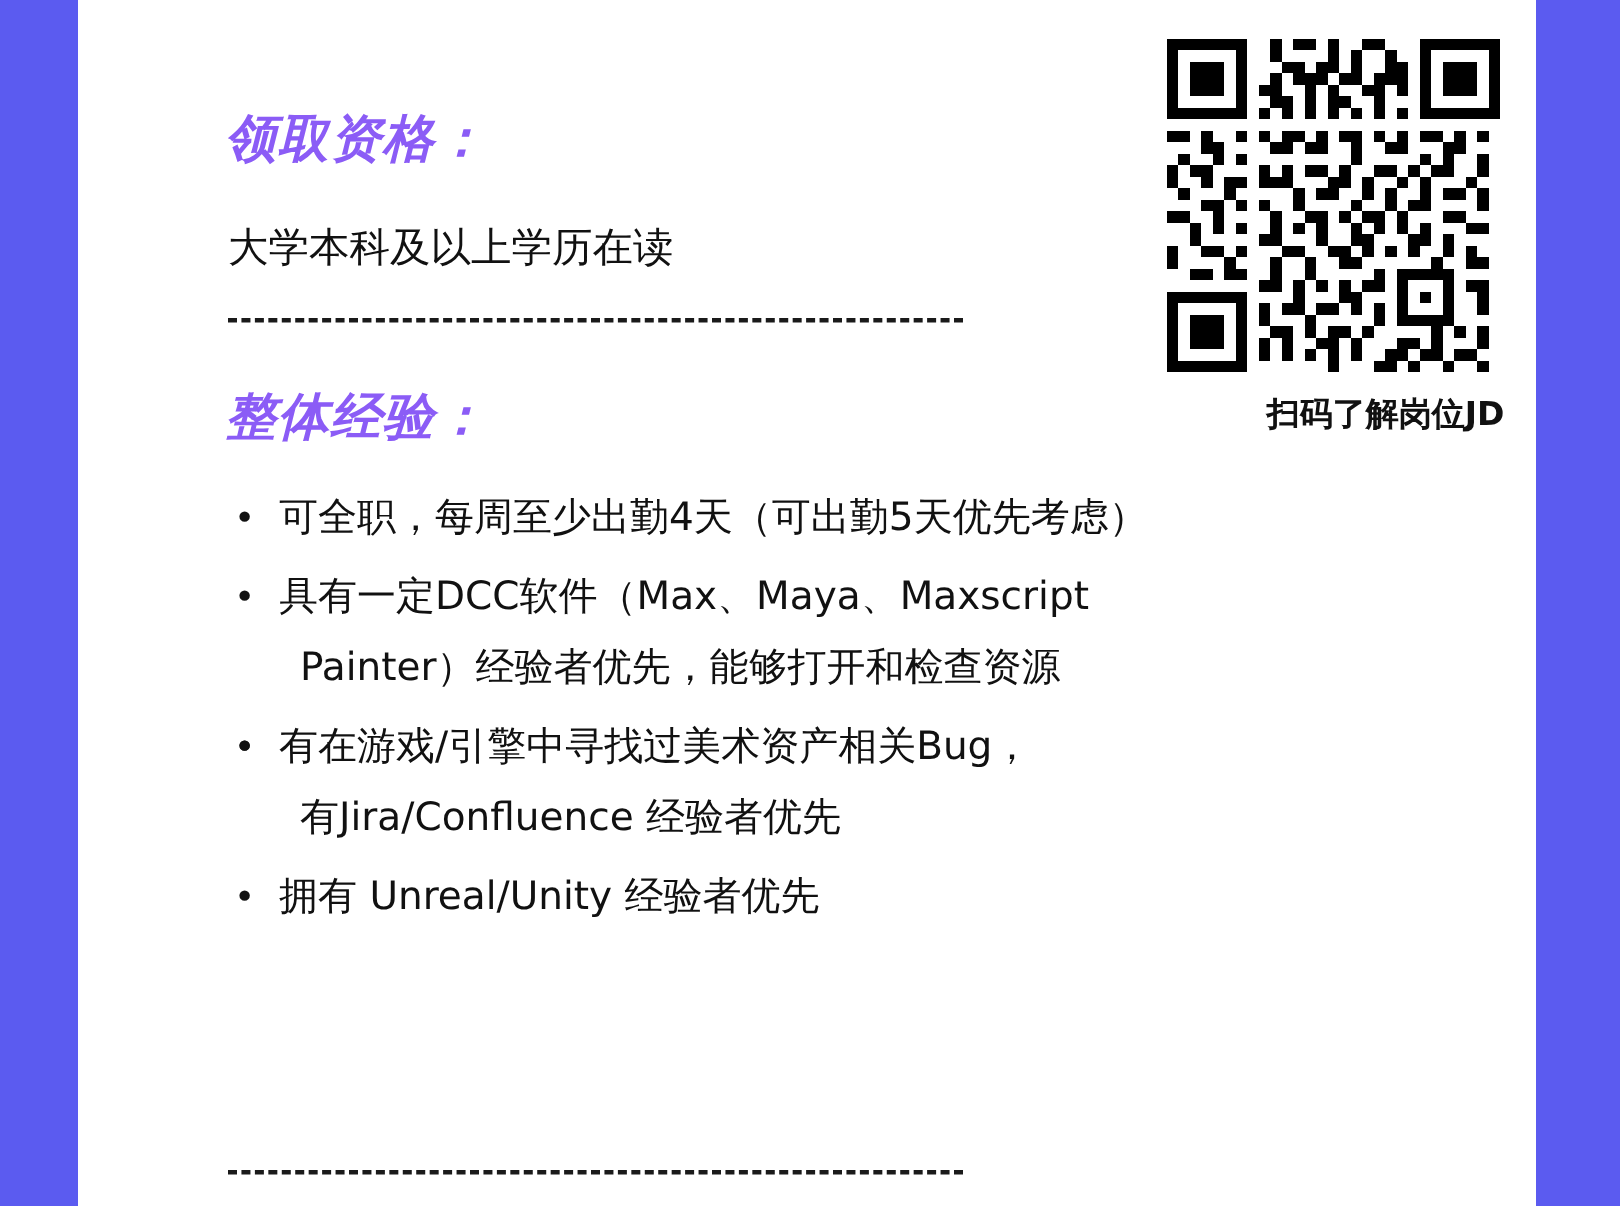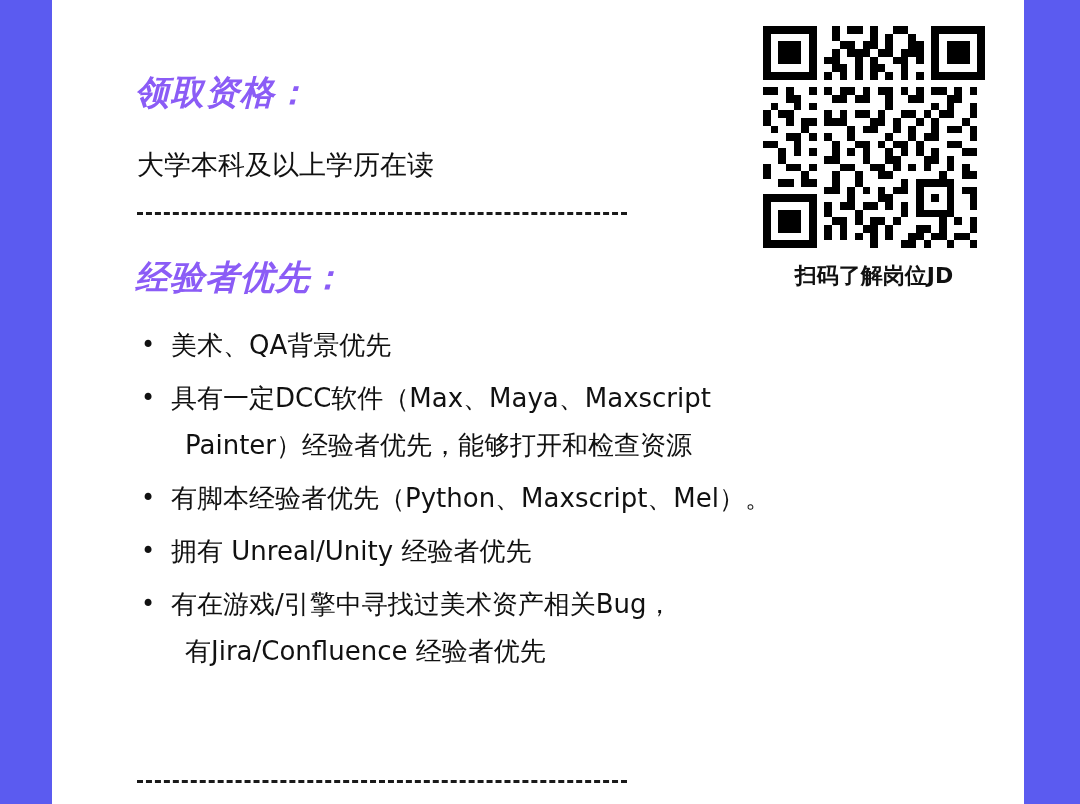--- a/index.html
+++ b/index.html
@@ -39,21 +39,21 @@
   .left-rail {
     position: absolute;
     left: 0;
     top: 0;
     width: 52px;
     height: 804px;
     background: #5b5bf0;
   }
   .inner {
     position: absolute;
-    left: 0;
+    left: 15px;
     top: 0;
     width: 972px;
     height: 804px;
     padding: 0;
   }
   .heading {
     position: absolute;
     font-family: "DejaVu Sans", sans-serif;
     font-weight: bold;
     font-style: italic;
@@ -81,21 +81,21 @@
     border-top: 3px dashed #1a1a1a;
   }
   #div-1 { left: 85px; top: 212px; width: 490px; }
   #div-2 { left: 85px; top: 780px; width: 490px; }
 
   .qr-block {
     position: absolute;
     left: 708px;
     top: 26px;
     width: 228px;
-    text-align: center;
+    text-align: right;
   }
   .qr {
     width: 222px;
     height: 222px;
     display: block;
     margin: 0 auto;
   }
   .qr-caption {
     margin-top: 13px;
     font-family: "DejaVu Sans", sans-serif;
@@ -144,39 +144,38 @@
   <div class="left-rail"></div>
   <div class="right-rail"></div>
 
   <div class="card">
     <div class="inner">
 
       <div class="heading" id="h-qual">领取资格：</div>
       <div class="body-text" id="qual-line">大学本科及以上学历在读</div>
       <div class="divider" id="div-1"></div>
 
-      <div class="heading" id="h-req">经验者优先：</div>
+      <div class="heading" id="h-req">整体经验：</div>
 
       <ul class="req-list">
         <li class="req-item">
-          <span>美术、QA背景优先</span>
+          <span>可全职，每周至少出勤4天（可出勤5天优先考虑）</span>
         </li>
         <li class="req-item">
           <span>具有一定DCC软件（Max、Maya、Maxscript</span>
           <span class="req-sub">Painter）经验者优先，能够打开和检查资源</span>
         </li>
         <li class="req-item">
-          <span>有脚本经验者优先（Python、Maxscript、Mel）。</span>
-        </li>
-        <li class="req-item">
-          <span>拥有 Unreal/Unity 经验者优先</span>
         </li>
         <li class="req-item">
           <span>有在游戏/引擎中寻找过美术资产相关Bug，</span>
           <span class="req-sub">有Jira/Confluence 经验者优先</span>
+        </li>
+        <li class="req-item">
+          <span>拥有 Unreal/Unity 经验者优先</span>
         </li>
       </ul>
 
       <div class="divider" id="div-2"></div>
 
       <div class="qr-block">
         <svg class="qr" viewBox="0 0 29 29" shape-rendering="crispEdges">
           <rect width="29" height="29" fill="#ffffff"></rect>
           <g fill="#000000">
 

